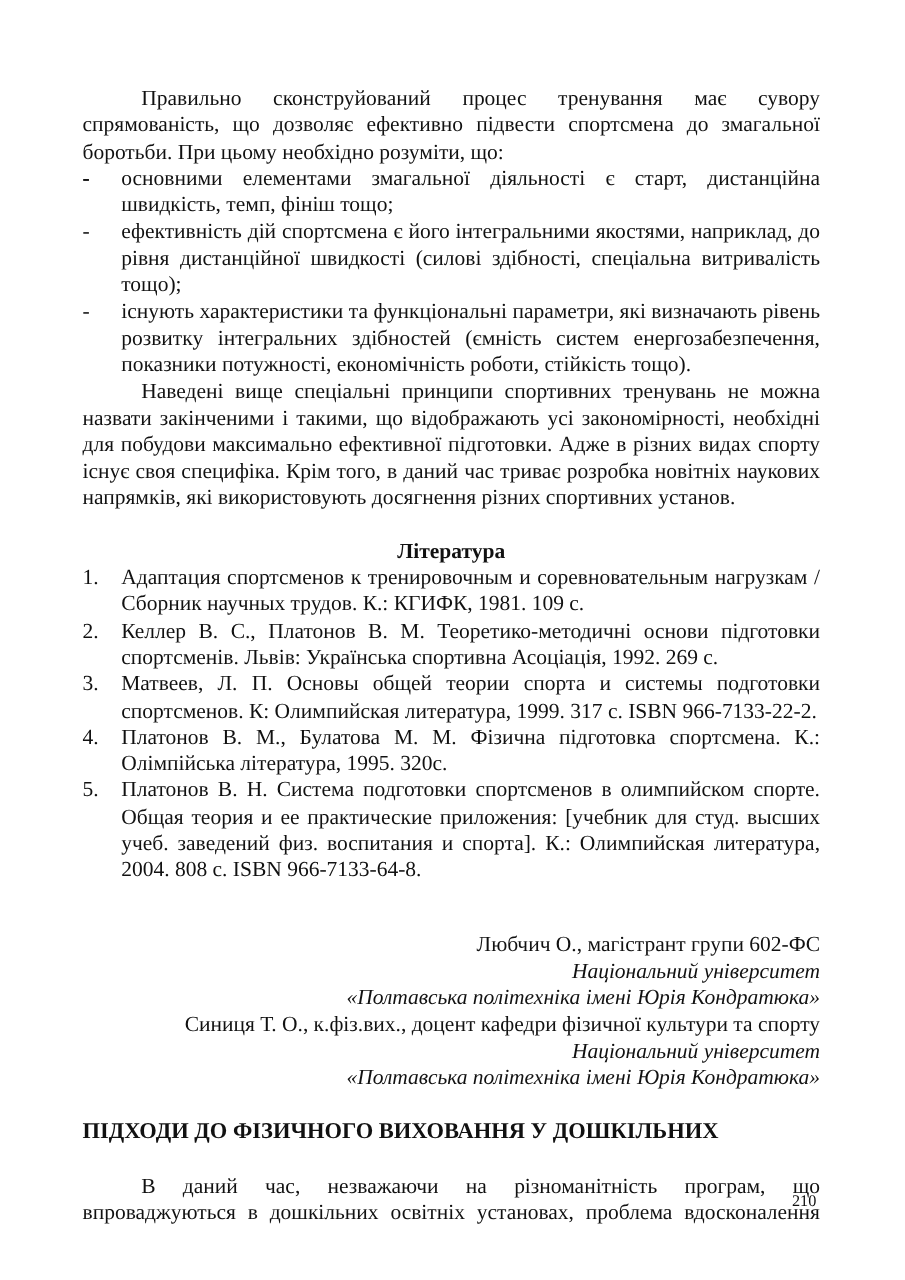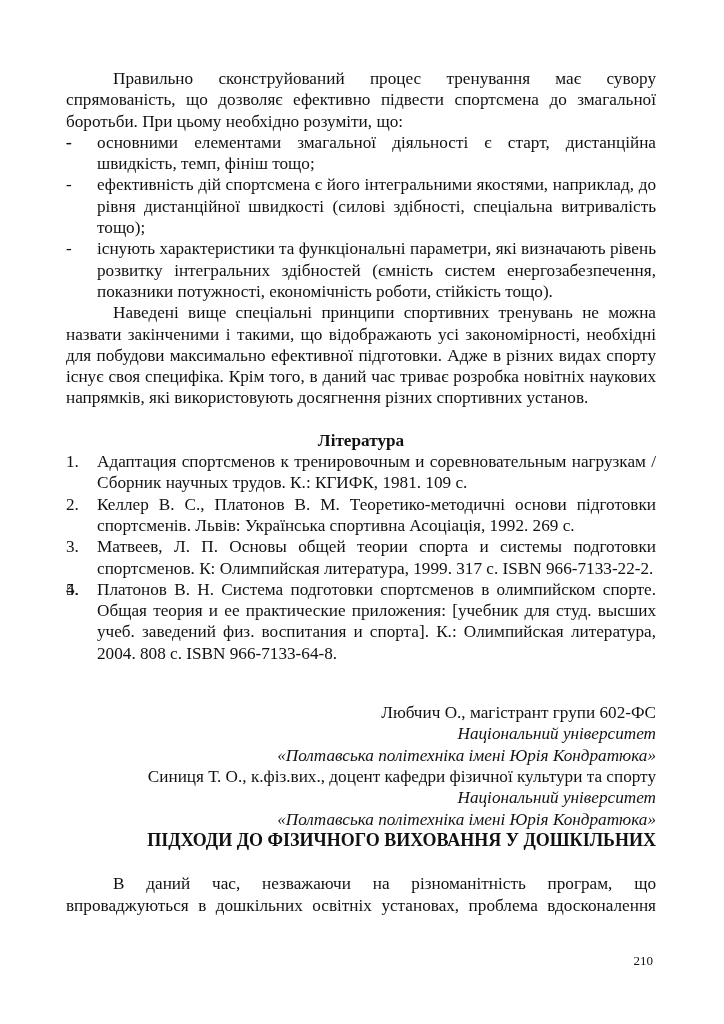--- a/index.html
+++ b/index.html
@@ -14,21 +14,21 @@
     .justify-last { text-align-last: justify; }
     .dash-list { margin: 0; padding: 0; list-style: none; }
     .dash-list li { position: relative; padding-left: 31px; text-align: justify; }
     .dash-list li .dash { position: absolute; left: 0; top: 0; }
     .lit-title { text-align: center; font-weight: bold; margin-top: 21px; }
     .lit-list { margin: 0; padding: 0; list-style: none; }
     .lit-list li { position: relative; padding-left: 31px; text-align: justify; }
     .lit-list li .num { position: absolute; left: 0; top: 0; }
     .authors { margin-top: 38px; text-align: right; }
     .authors .it { font-style: italic; }
-    .article-title { text-align: right; font-weight: bold; font-size: 18px; line-height: 21.5px; }
+    .article-title { margin-top: 22px; text-align: left; font-weight: bold; font-size: 18px; line-height: 21.5px; }
     .article-body { margin-top: 22px; }
     .page-number { position: absolute; left: 0; width: 653px; top: 950px; text-align: right; font-size: 13px; }
   </style>
 </head>
 <body>
 
 <div class="page">
   <p class="indent">Правильно сконструйований процес тренування має сувору спрямованість, що дозволяє ефективно підвести спортсмена до змагальної боротьби. При цьому необхідно розуміти, що:</p>
   <ul class="dash-list">
     <li><span class="dash">-</span></li>
@@ -36,21 +36,21 @@
     <li><span class="dash">-</span><span>ефективність дій спортсмена є його інтегральними якостями, наприклад, до рівня дистанційної швидкості (силові здібності, спеціальна витривалість тощо);</span></li>
     <li><span class="dash">-</span><span>існують характеристики та функціональні параметри, які визначають рівень розвитку інтегральних здібностей (ємність систем енергозабезпечення, показники потужності, економічність роботи, стійкість тощо).</span></li>
   </ul>
   <p class="indent">Наведені вище спеціальні принципи спортивних тренувань не можна назвати закінченими і такими, що відображають усі закономірності, необхідні для побудови максимально ефективної підготовки. Адже в різних видах спорту існує своя специфіка. Крім того, в даний час триває розробка новітніх наукових напрямків, які використовують досягнення різних спортивних установ.</p>
 
   <div class="lit-title">Література</div>
   <ol class="lit-list">
     <li><span class="num">1.</span><span>Адаптация спортсменов к тренировочным и соревновательным нагрузкам / Сборник научных трудов. К.: КГИФК, 1981. 109 с.</span></li>
     <li><span class="num">2.</span><span>Келлер В. С., Платонов В. М. Теоретико-методичні основи підготовки спортсменів. Львів: Українська спортивна Асоціація, 1992. 269 с.</span></li>
     <li><span class="num">3.</span><span>Матвеев, Л. П. Основы общей теории спорта и системы подготовки спортсменов. К: Олимпийская литература, 1999. 317 с. ISBN 966-7133-22-2.</span></li>
-    <li><span class="num">4.</span></li>
+    <li><span class="num">4.</span><span>Платонов В. М., Булатова М. М. Фізична підготовка спортсмена. К.: Олімпійська література, 1995. 320с.</span></li>
     <li><span class="num">5.</span><span>Платонов В. Н. Система подготовки спортсменов в олимпийском спорте. Общая теория и ее практические приложения: [учебник для студ. высших учеб. заведений физ. воспитания и спорта]. К.: Олимпийская литература, 2004. 808 с. ISBN 966-7133-64-8.</span></li>
   </ol>
 
   <div class="authors">
     <div>Любчич О., магістрант групи 602-ФС</div>
     <div class="it">Національний університет</div>
     <div class="it">«Полтавська політехніка імені Юрія Кондратюка»</div>
     <div>Синиця Т. О., к.фіз.вих., доцент кафедри фізичної культури та спорту</div>
     <div class="it">Національний університет</div>
     <div class="it">«Полтавська політехніка імені Юрія Кондратюка»</div>

